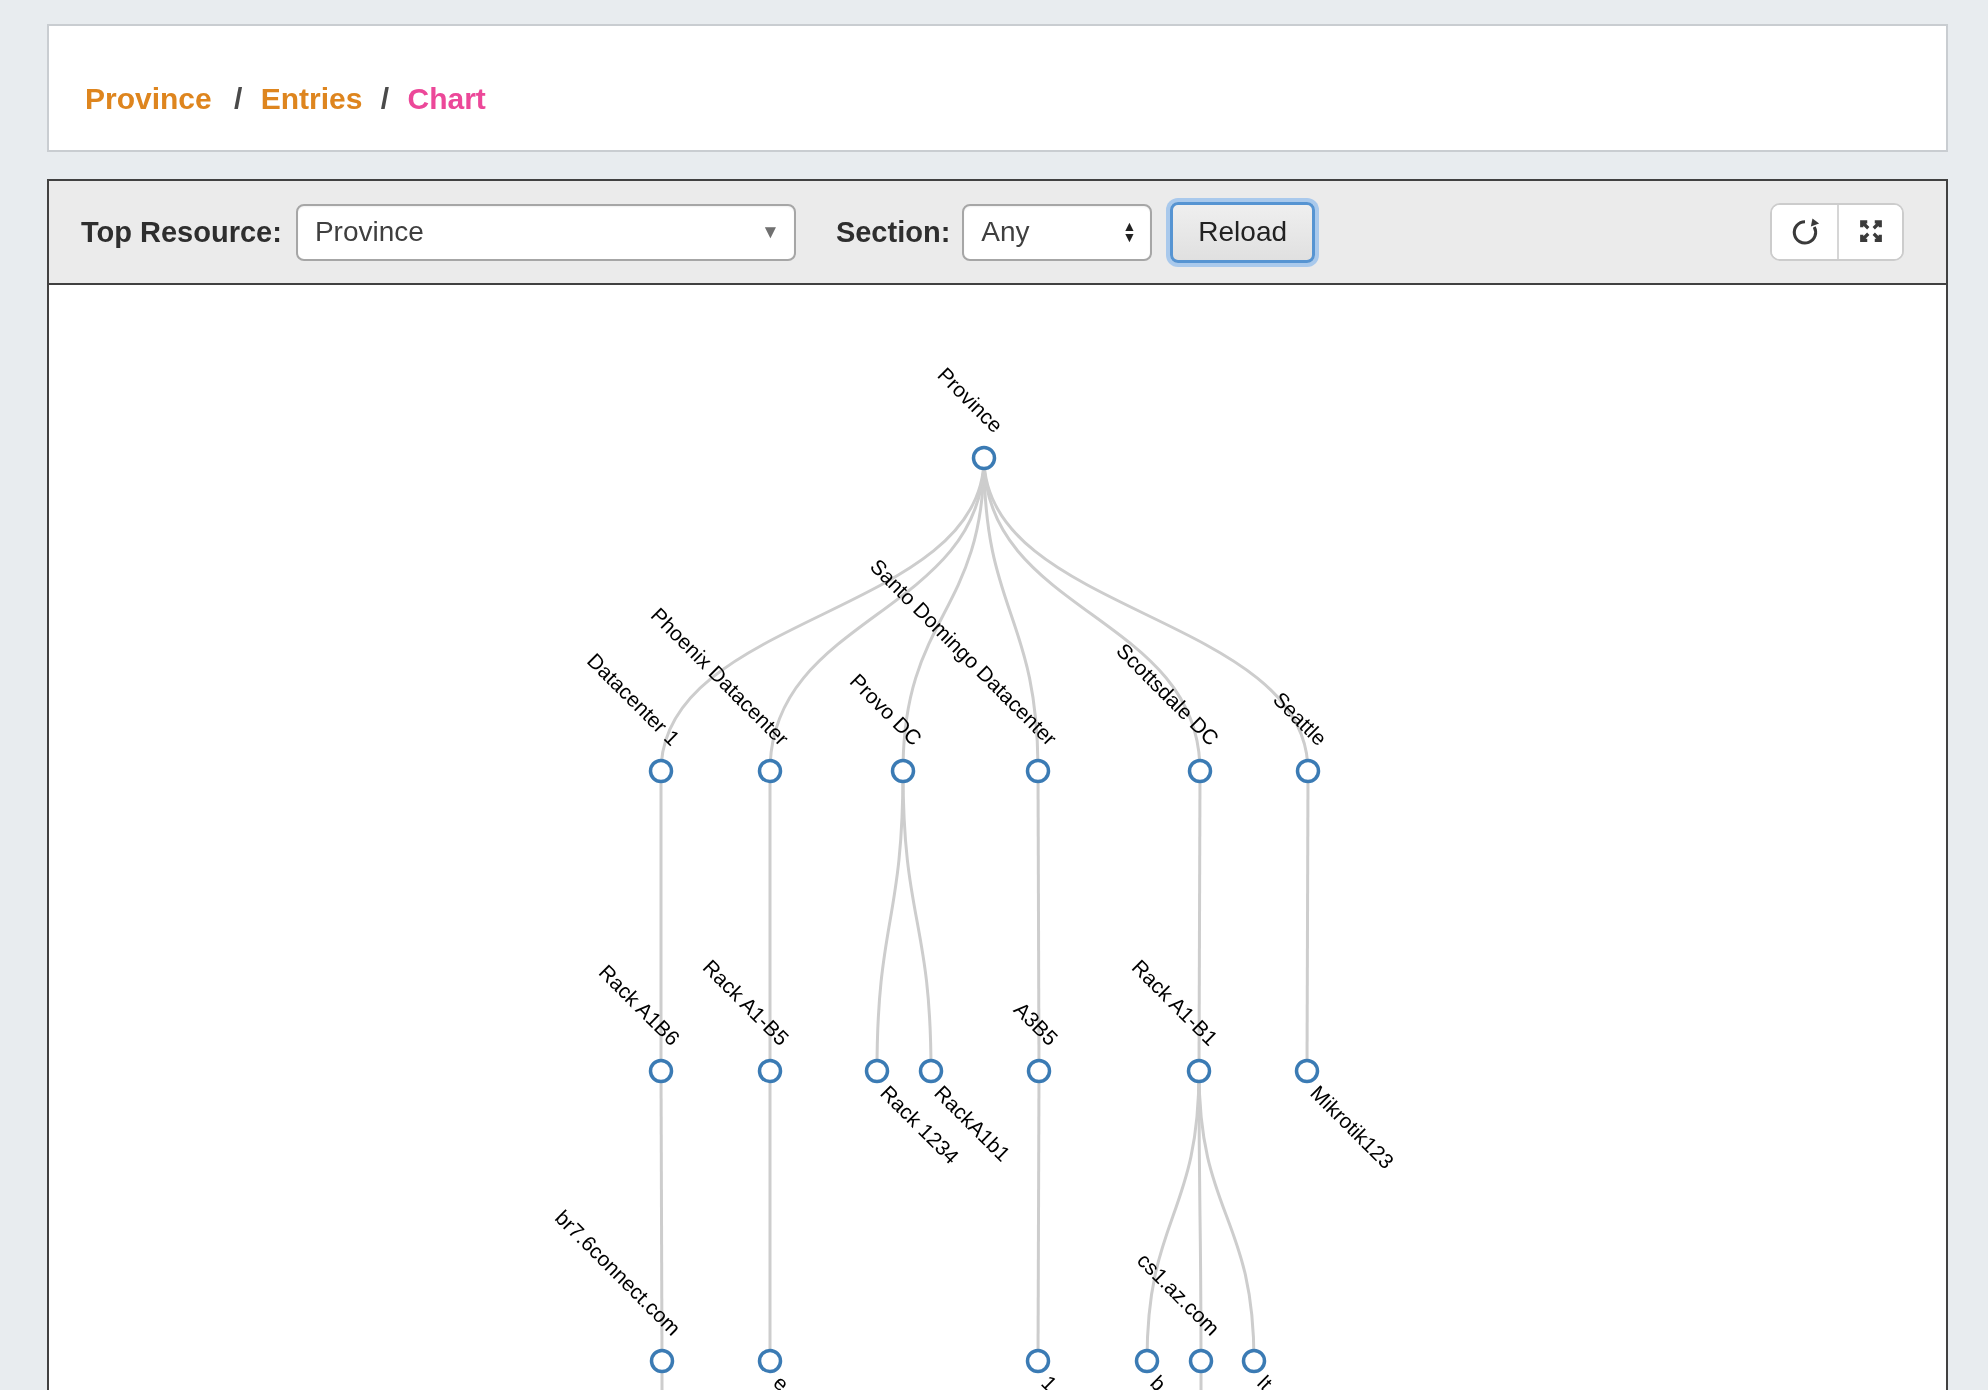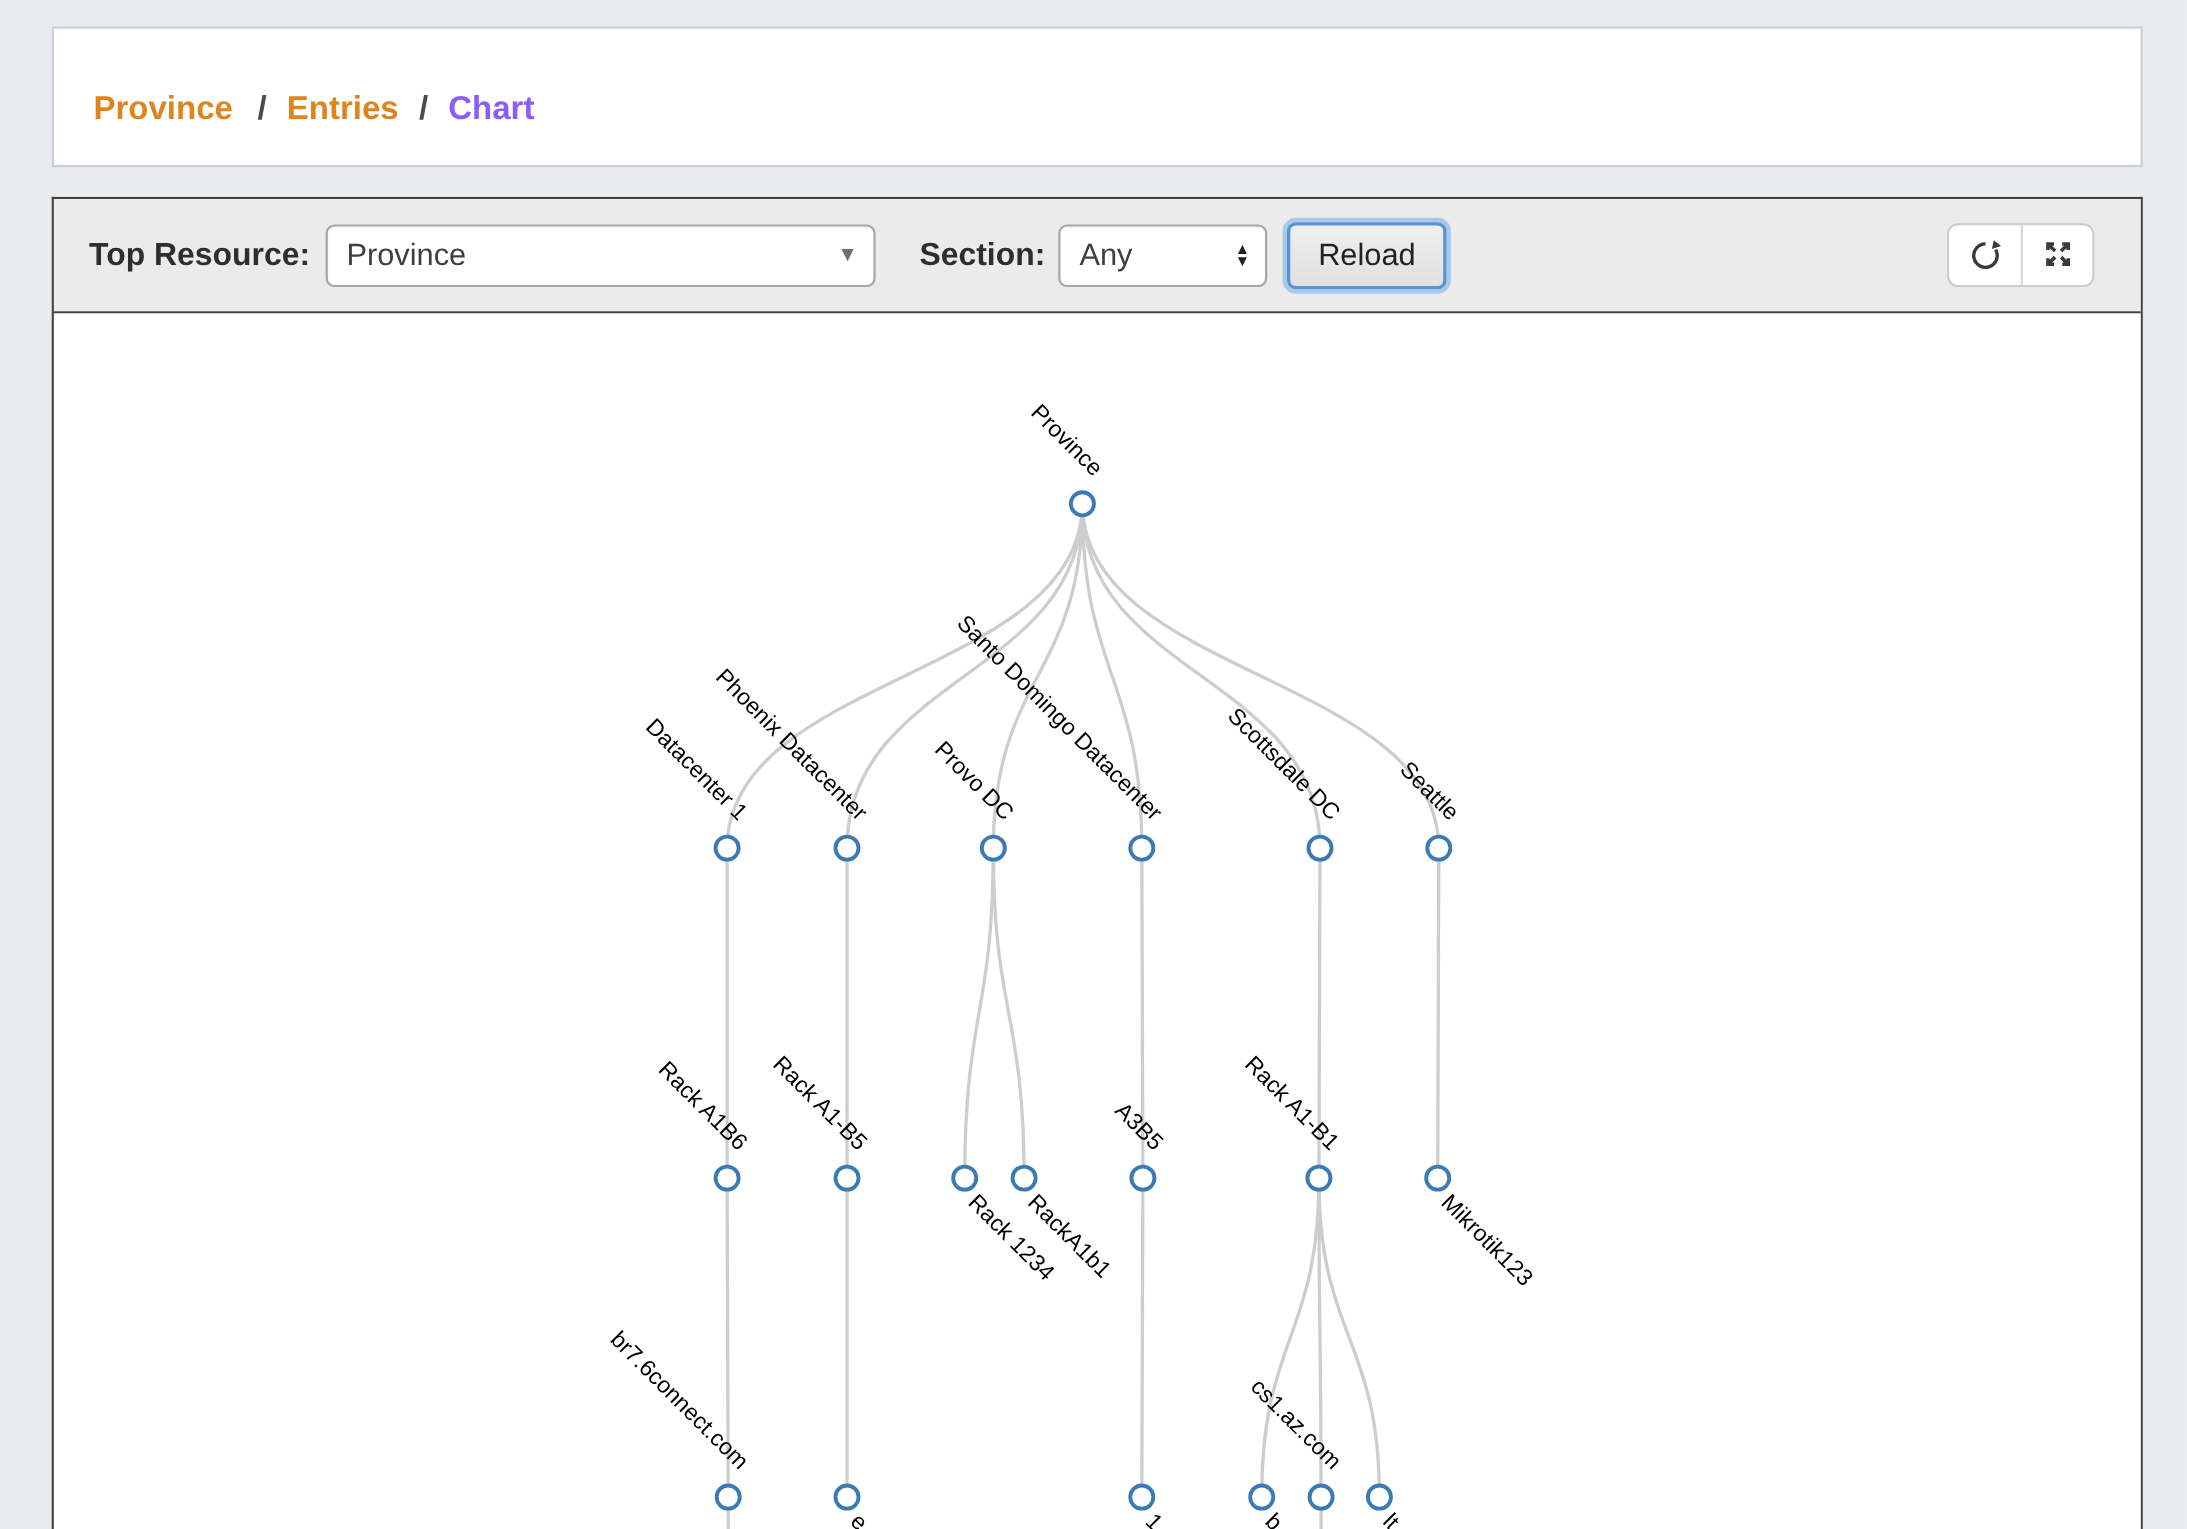--- a/index.html
+++ b/index.html
@@ -13,21 +13,21 @@
   
   .crumb-card {
     position:absolute; left:47px; top:24px; width:1901px; height:128px;
     background:#ffffff; border:2px solid #c9cdd1;
     padding:56px 0 0 36px;
   }
   .crumb-card .crumb { font-size:30px; font-weight:bold; white-space:nowrap; }
   .crumb-link { color:#de851e; text-decoration:none; cursor:pointer; }
   .crumb-sep { color:#4a4a4a; margin:0 10px; }
   .crumb-sep.first { margin-left:14px; }
-  .crumb-current { color:#8b5cf6; }
+  .crumb-current { color:#ec4899; }
 
   
   .panel {
     position:absolute; left:47px; top:179px; width:1901px; height:1211px;
     background:#ffffff; border:2px solid #414141; border-bottom:none;
   }
   .toolbar {
     height:104px; background:#ebebeb; border-bottom:2px solid #414141;
     display:flex; align-items:center; padding:0 42px 0 20px;
   }

